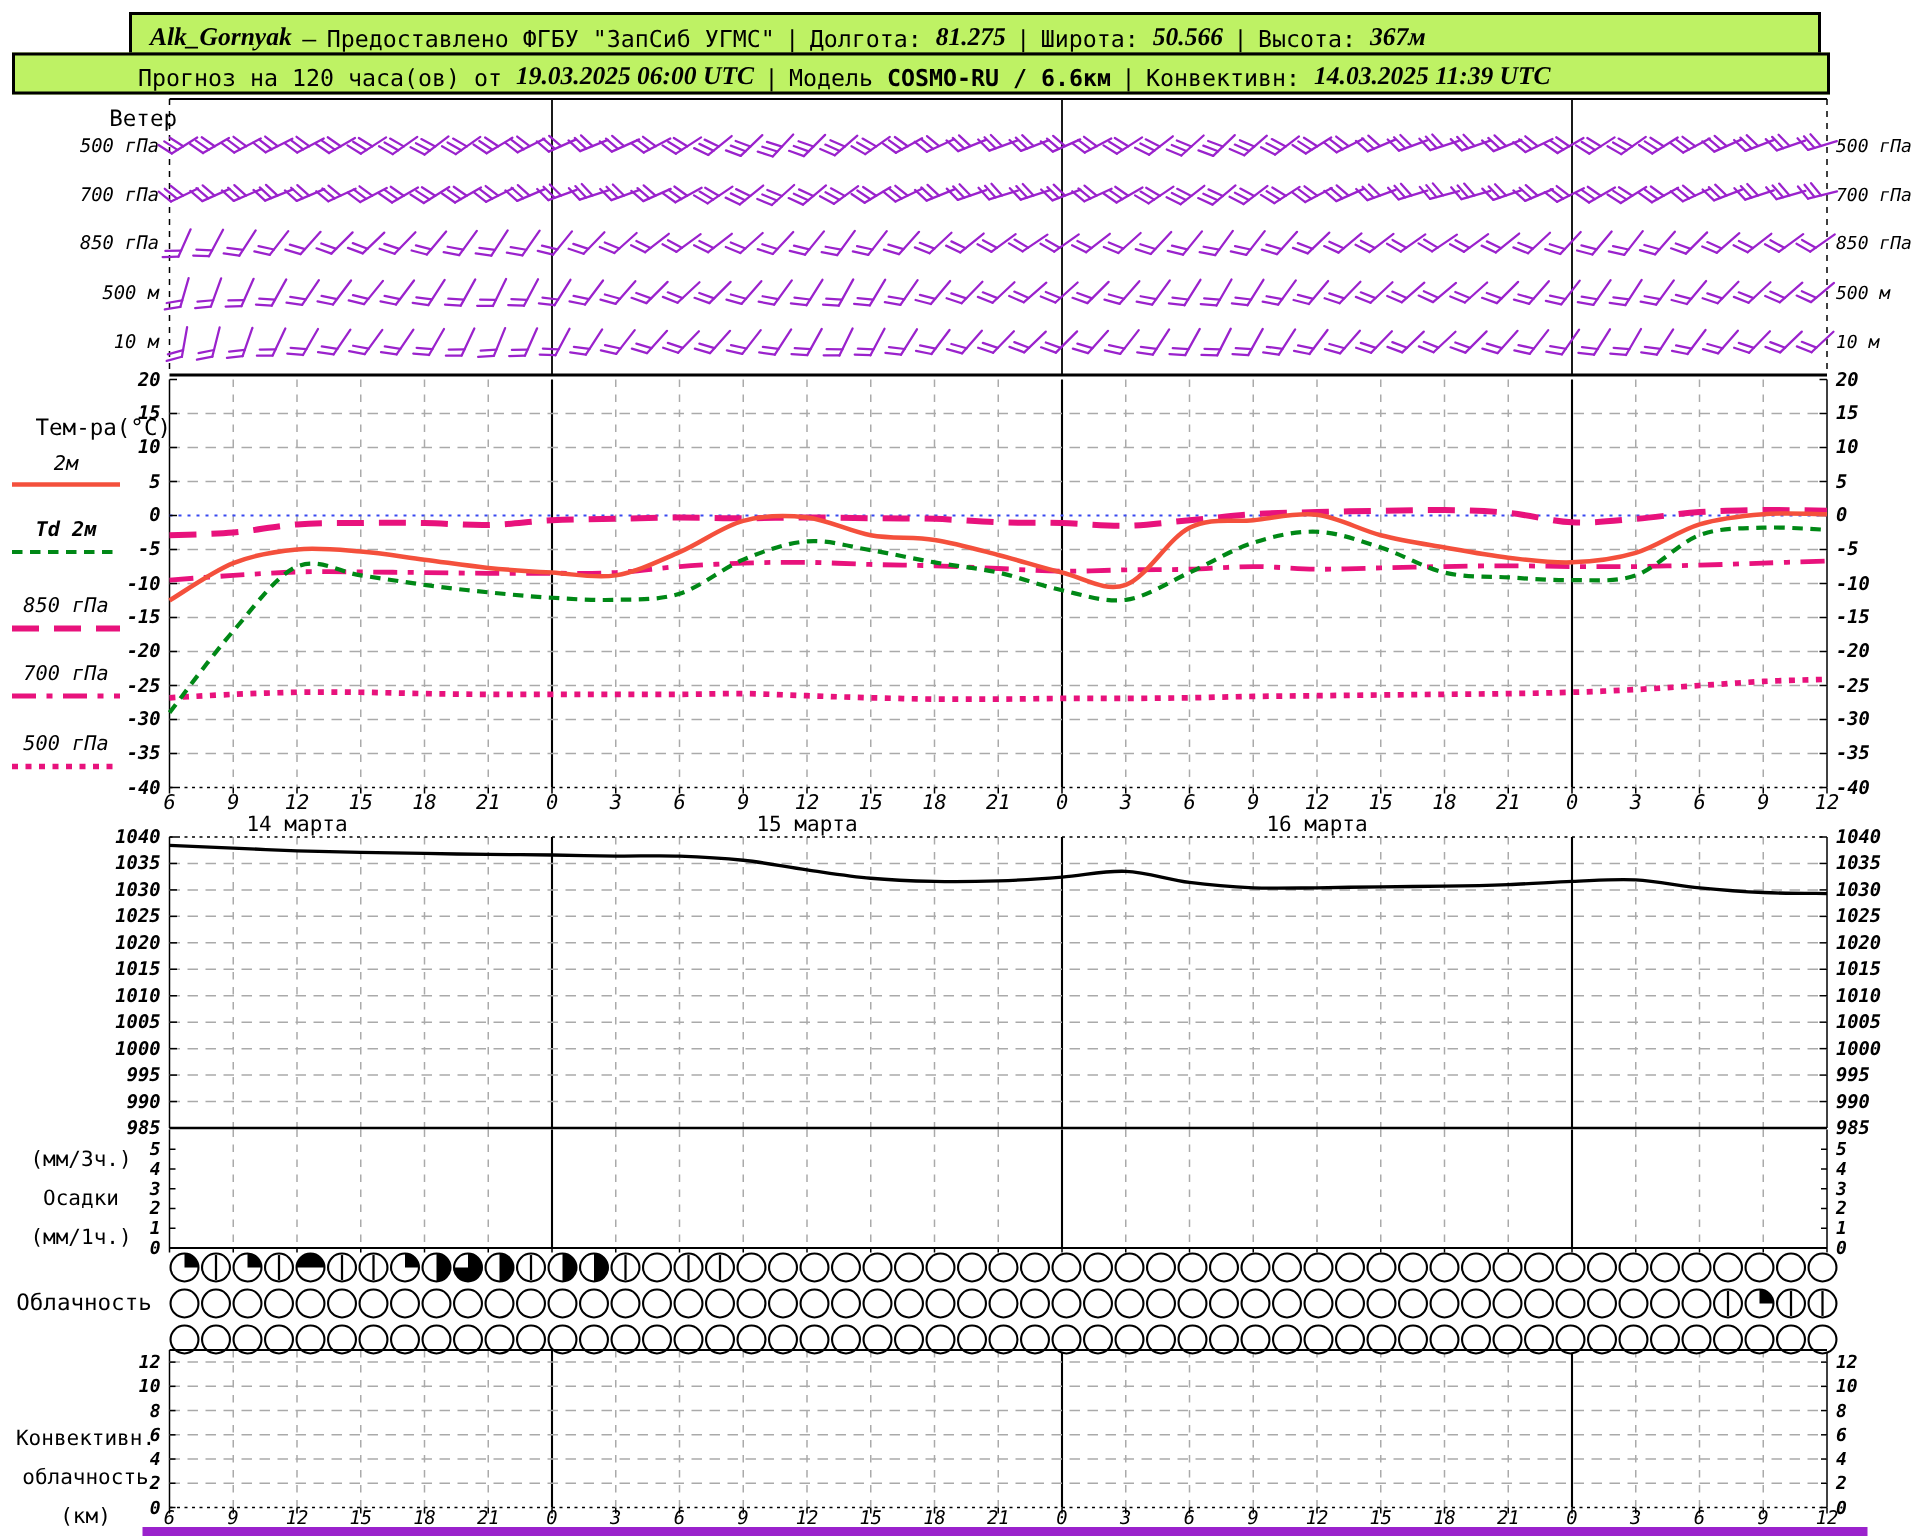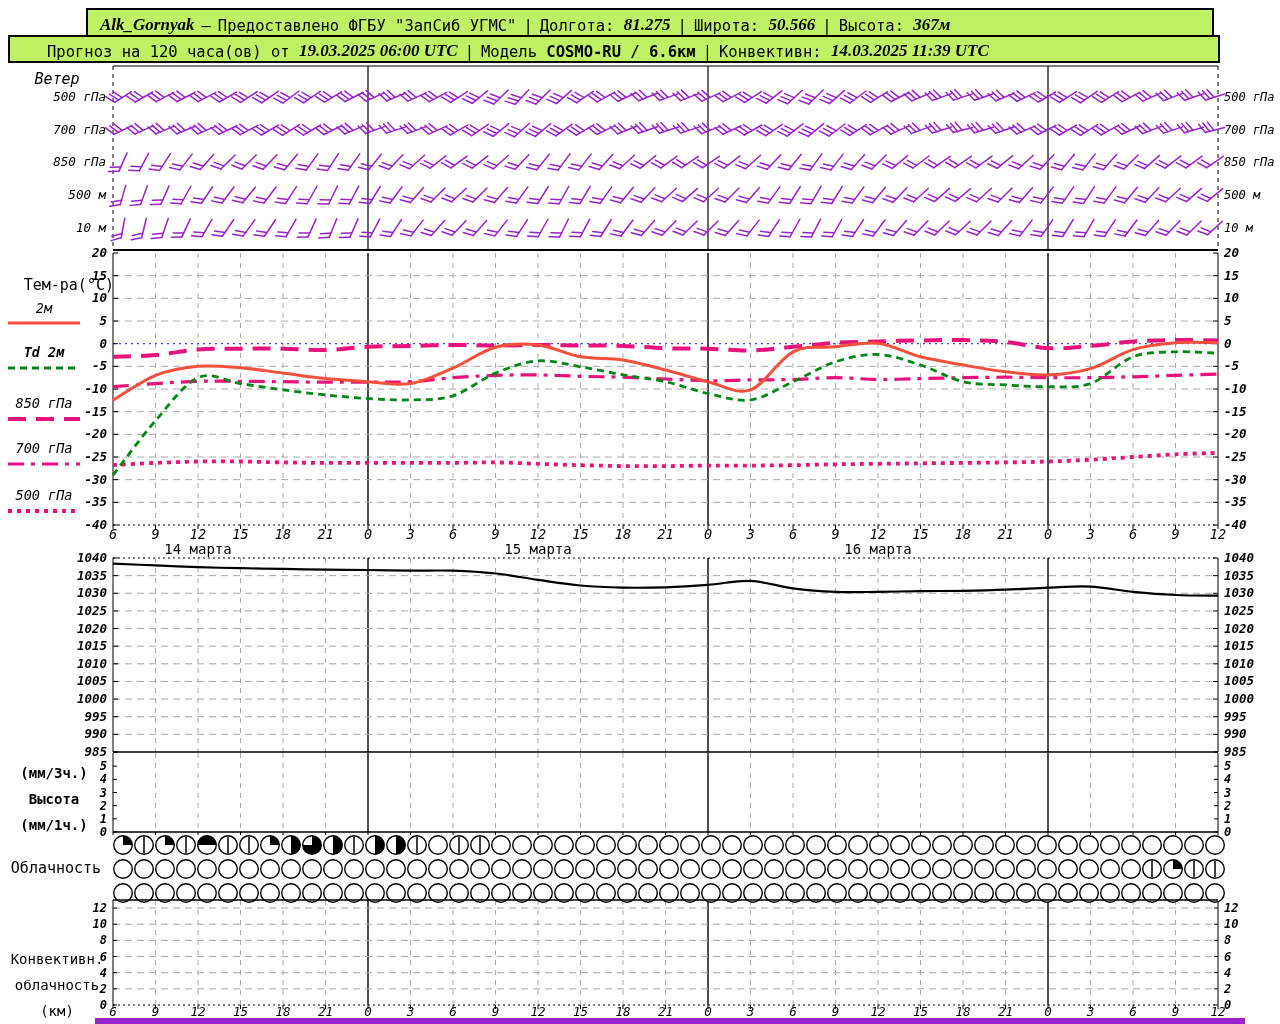--- a/index.html
+++ b/index.html
@@ -1,44 +1,44 @@
 <!DOCTYPE html>
 <html><head>
 <meta charset="utf-8">
 <style>
   html,body{margin:0;padding:0;background:#fff;}
   .page{position:relative;width:1280px;height:1024px;background:#ffffff;overflow:hidden;
         font-family:"DejaVu Sans Mono","Liberation Mono",monospace;color:#000;}
   .hdr{position:absolute;border:2px solid #000;background:#bef264;display:flex;align-items:flex-end;
        white-space:pre;font-size:15.5px;box-sizing:border-box;}
   .hdr1{left:86px;top:8px;width:1128px;height:29px;padding-left:12px;}
-  .hdr2{left:8px;top:35px;width:1212px;height:28px;padding-left:37px;}
+  .hdr2{left:8px;top:35px;width:1212px;height:28px;padding-left:82px;}
   .bi{font-family:"Liberation Serif","DejaVu Serif",serif;font-style:italic;font-weight:bold;font-size:17px;}
   .bd{font-weight:bold;}
   .sep{padding:0 7px;}
   .plabel{position:absolute;text-align:center;font-size:15px;line-height:26px;}
   .plabel-sm{font-size:14px;}
   svg text{font-family:"DejaVu Sans Mono","Liberation Mono",monospace;}
 </style>
 </head>
 <body>
 
 <div class="page">
 
   <div class="hdr hdr1"><span class="bi">Alk_Gornyak</span><span class="sep">—</span><span>Предоставлено ФГБУ "ЗапСиб УГМС"</span><span class="sep">|</span><span>Долгота:</span><span> </span><span class="bi">81.275</span><span class="sep">|</span><span>Широта:</span><span> </span><span class="bi">50.566</span><span class="sep">|</span><span>Высота:</span><span> </span><span class="bi">367м</span></div>
 
   <div class="hdr hdr2"><span>Прогноз на 120 часа(ов) от</span><span> </span><span class="bi">19.03.2025 06:00 UTC</span><span class="sep">|</span><span>Модель</span><span> </span><span class="bd">COSMO-RU / 6.6км</span><span class="sep">|</span><span>Конвективн:</span><span> </span><span class="bi">14.03.2025 11:39 UTC</span></div>
 
-  <div class="plabel" style="left:9px;top:66px;width:96px;font-style:italic;">Ветер</div>
+  <div class="plabel" style="left:22px;top:66px;width:96px;text-align:right;">Ветер</div>
   <div class="plabel" style="left:2px;top:272px;width:112px;text-align:right;">Тем-ра(°C)</div>
 
 
-  <div class="plabel plabel-sm" style="left:4px;top:760px;width:100px;font-weight:bold;">
+  <div class="plabel plabel-sm" style="left:4px;top:760px;width:100px;">
     <div>(мм/3ч.)</div>
-    <div>Высота</div>
+    <div>Осадки</div>
     <div>(мм/1ч.)</div>
   </div>
 
   <div class="plabel" style="left:2px;top:855px;width:108px;">Облачность</div>
 
   <div class="plabel plabel-sm" style="left:4px;top:918px;width:106px;margin-top:28px;">
     <div>Конвективн.</div>
     <div>облачность</div>
     <div>(км)</div>
   </div>

